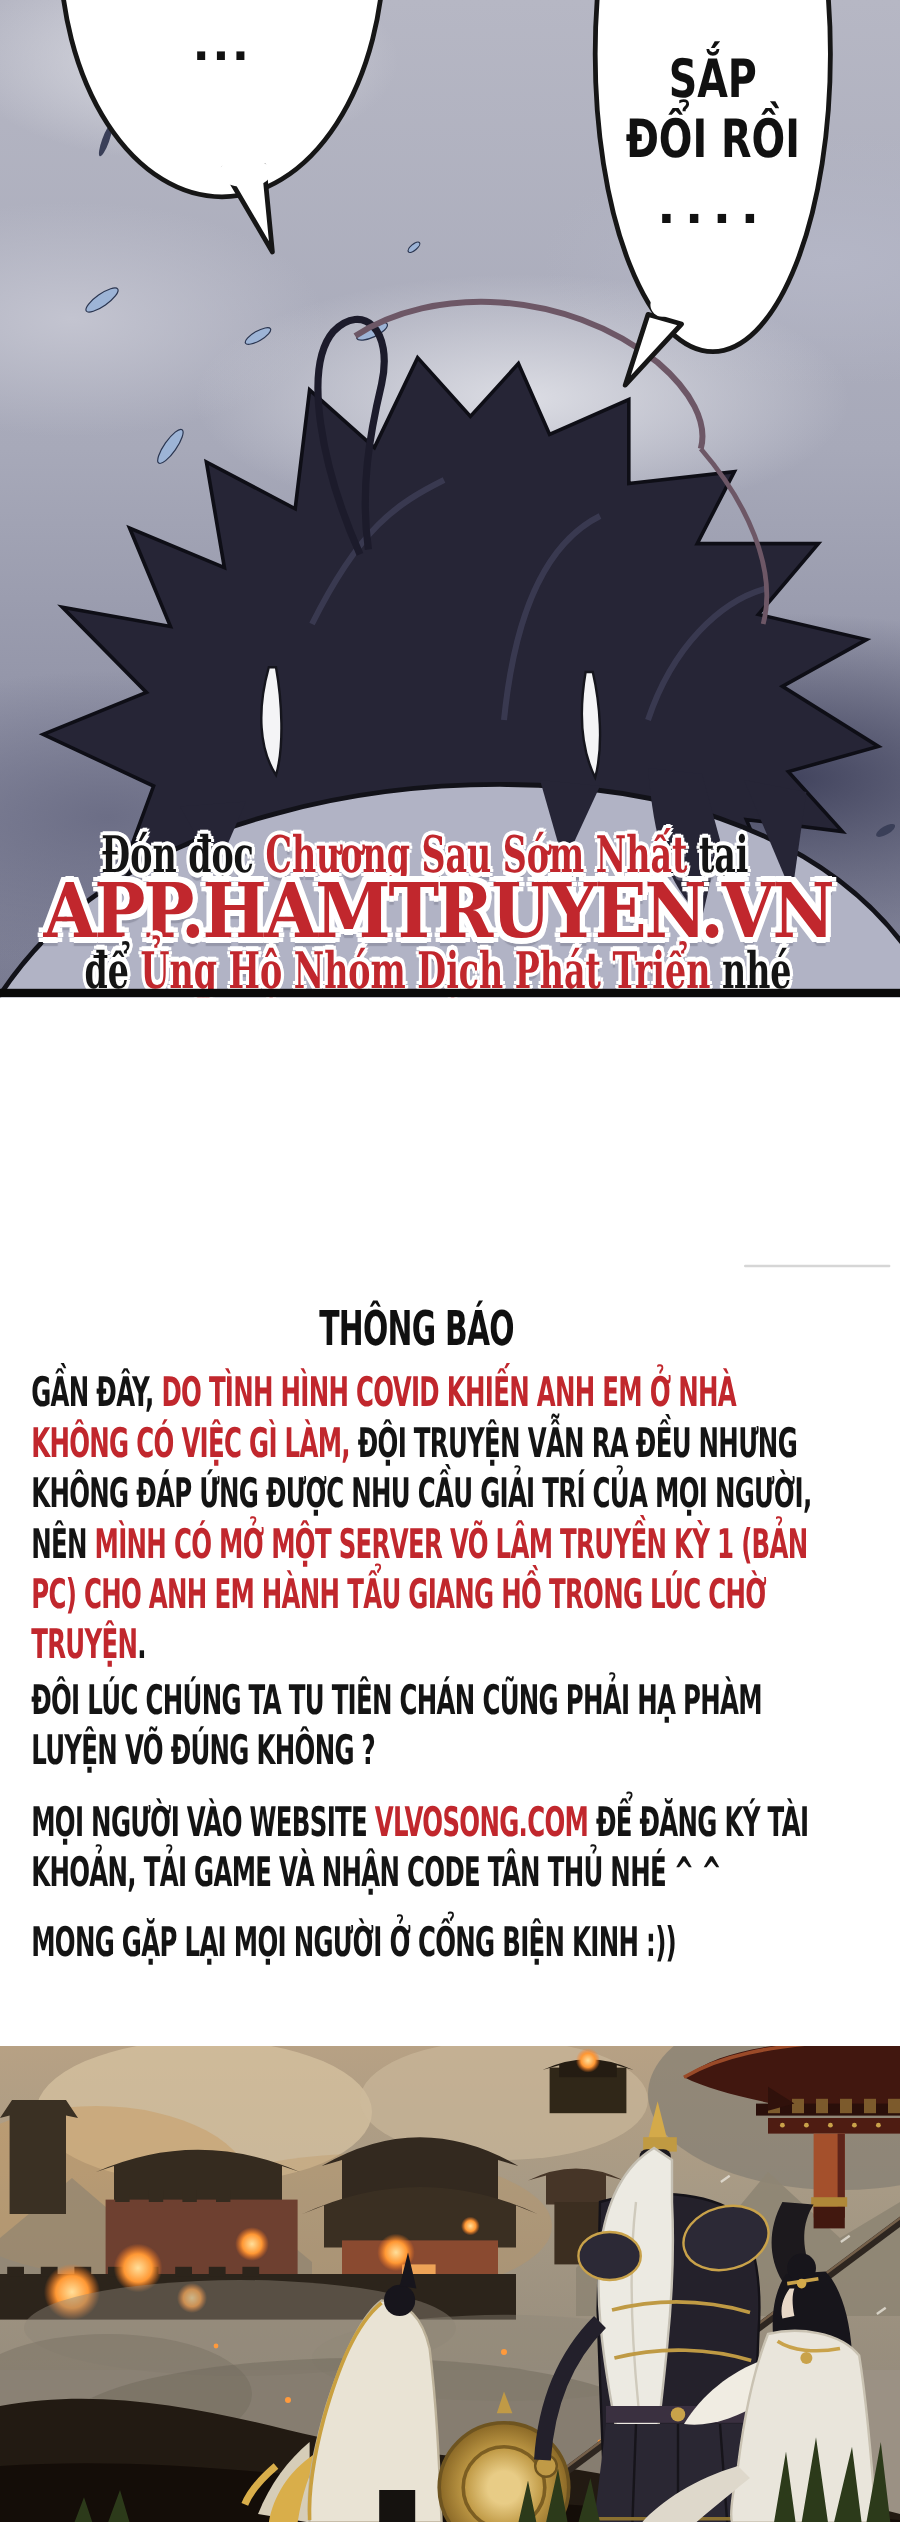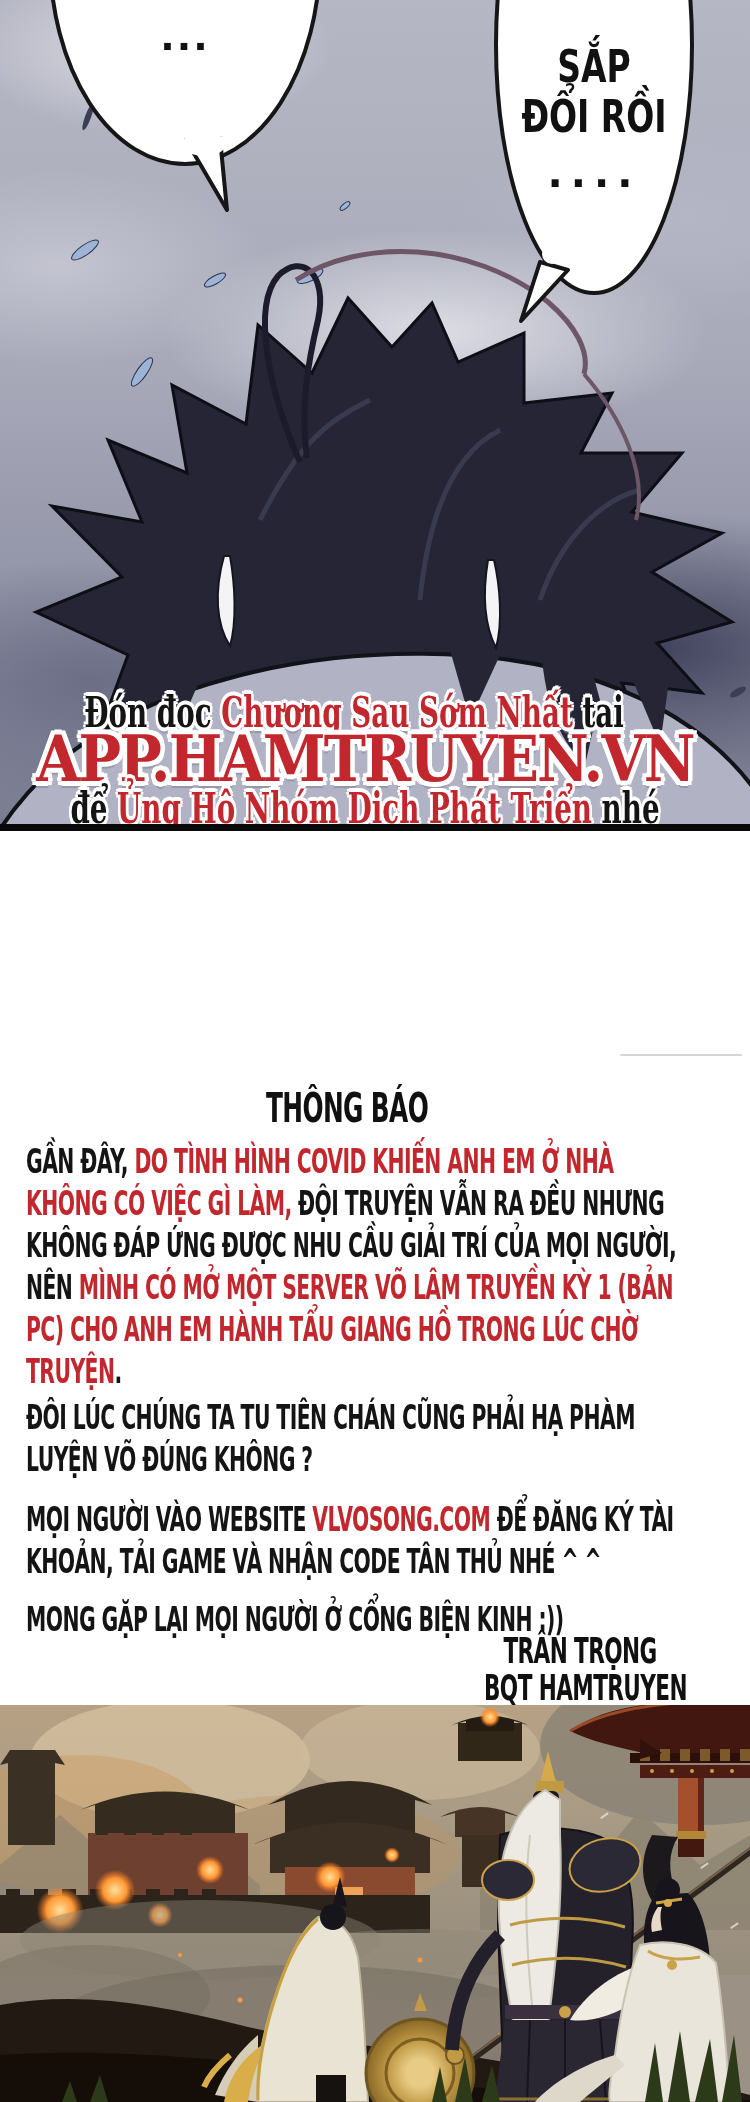--- a/index.html
+++ b/index.html
@@ -148,24 +148,20 @@
 
   <div class="ann-par p3">
     <div class="ann-line"><span class="seg-k">MỌI NGƯỜI VÀO WEBSITE </span><span class="seg-r">VLVOSONG.COM</span><span class="seg-k"> ĐỂ ĐĂNG KÝ TÀI</span></div>
     <div class="ann-line"><span class="seg-k">KHOẢN, TẢI GAME VÀ NHẬN CODE TÂN THỦ NHÉ  ^ ^</span></div>
   </div>
 
   <div class="ann-par p4">
     <div class="ann-line"><span class="seg-k">MONG GẶP LẠI MỌI NGƯỜI Ở CỔNG BIỆN KINH :))</span></div>
   </div>
 
-  <div class="signoff">
-    <div>TRÂN TRỌNG</div>
-    <div>BQT HAMTRUYEN</div>
-  </div>
 
   <div class="battle">
     <svg width="750" height="397" viewBox="0 0 750 397">
       <defs>
         <linearGradient id="skyGrad" x1="0" y1="0" x2="0" y2="1">
           <stop offset="0" stop-color="#b7a184"></stop>
             <stop offset=".45" stop-color="#a79a85"></stop>
             <stop offset="1" stop-color="#978d7d"></stop>
         </linearGradient>
         <radialGradient id="fireG">

